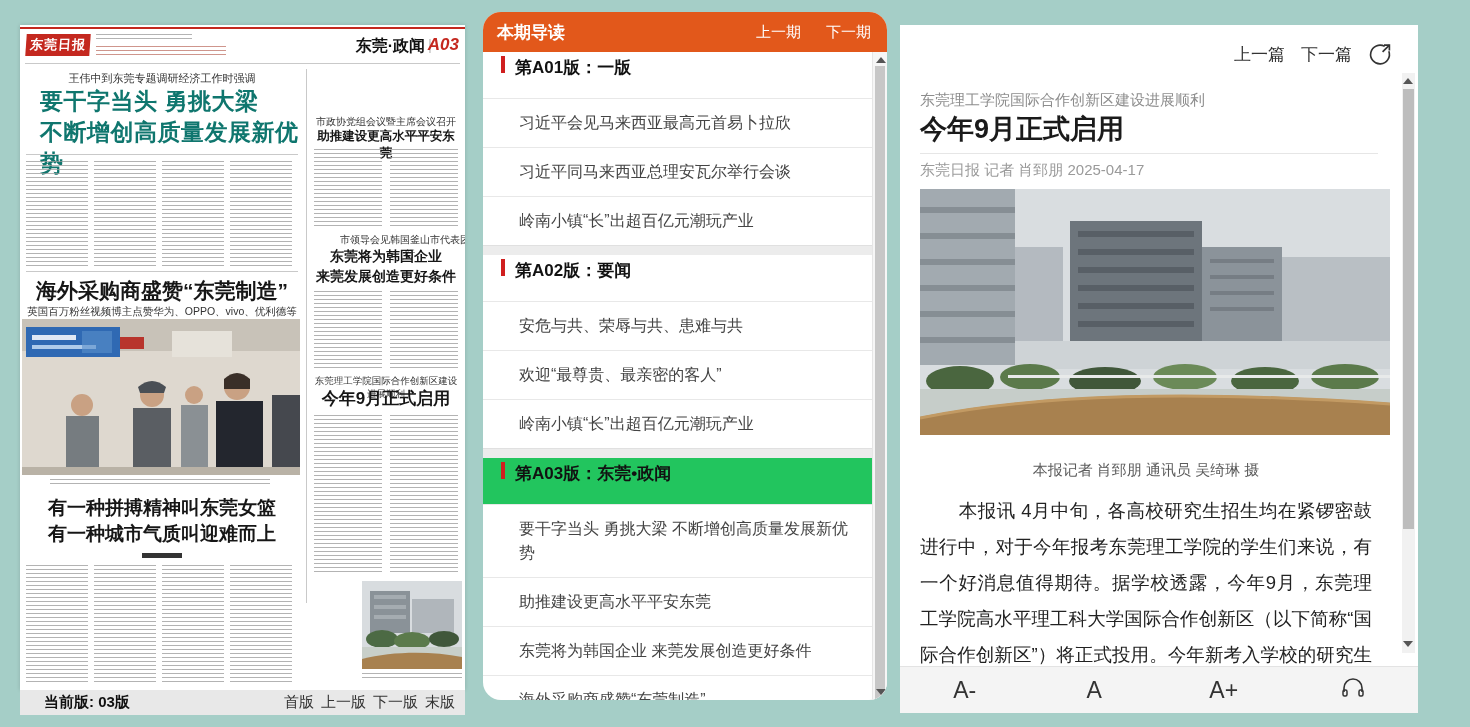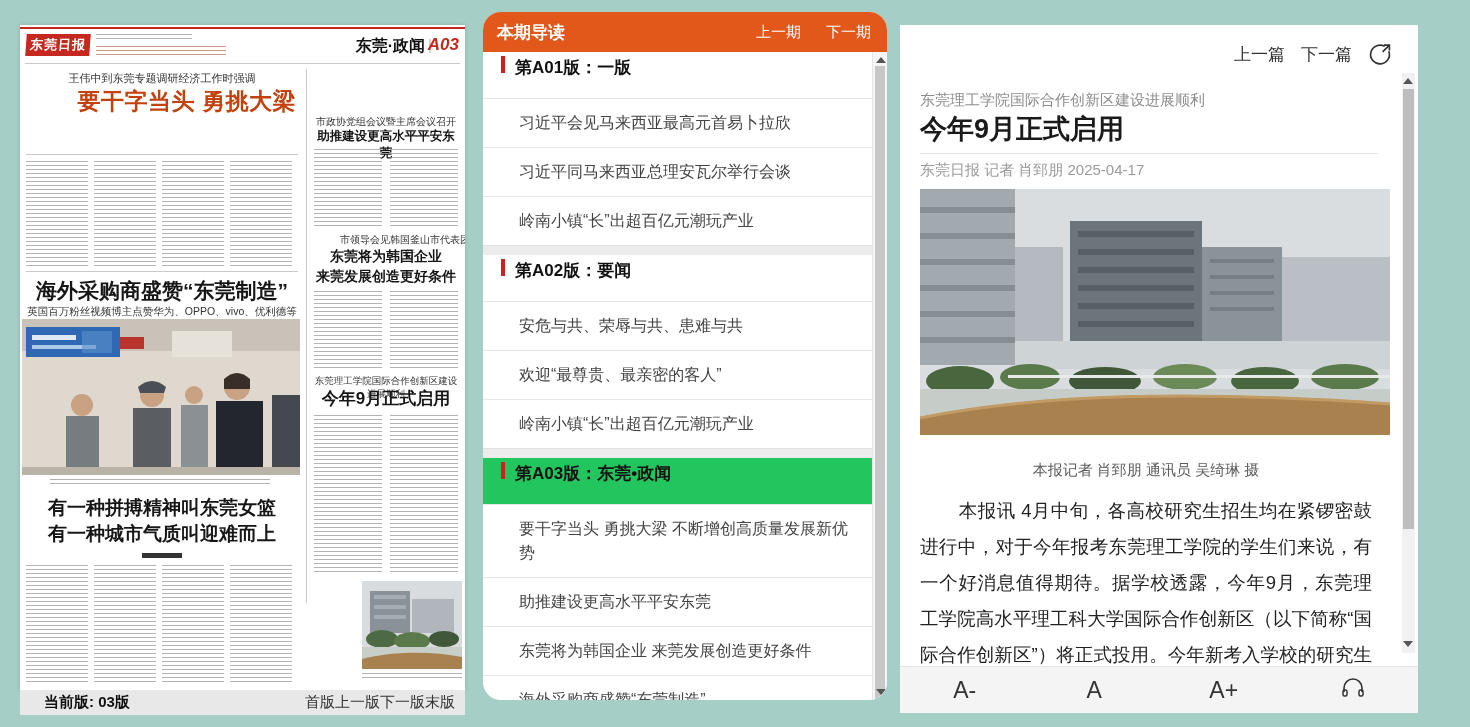--- a/index.html
+++ b/index.html
@@ -22,32 +22,32 @@
   .sim { background:repeating-linear-gradient(#9a9a9a 0 1px, transparent 1px 4px); opacity:.75; }
   .sim-red { background:repeating-linear-gradient(#c98a80 0 1px, transparent 1px 4px); opacity:.9; }
   .np-mast-info1 { position:absolute; left:76px; top:9px; width:96px; height:8px; }
   .np-mast-info2 { position:absolute; left:76px; top:21px; width:130px; height:10px; }
   .np-sec { position:absolute; right:40px; top:11px; font-size:16px; font-weight:bold; color:#111; }
   .np-secsep { position:absolute; right:33px; top:11px; color:#bbb; font-size:15px; }
   .np-pageno { position:absolute; right:6px; top:10px; font-size:17px; font-weight:900; color:#c4281f; font-style:italic; }
   .np-rule { position:absolute; background:#c9c9c9; height:1px; }
   .np-vrule { position:absolute; background:#c9c9c9; width:1px; }
   .np-kicker { position:absolute; text-align:center; color:#333; }
-  .np-h-lead { position:absolute; left:0; width:276px; text-align:right; font-weight:900; color:#c2410c; font-size:23px; line-height:31px; letter-spacing:.5px; }
+  .np-h-lead { position:absolute; left:20px; width:276px; text-align:left; font-weight:900; color:#0f766e; font-size:23px; line-height:31px; letter-spacing:.5px; }
   .np-col { position:absolute; }
   .np-h2 { position:absolute; text-align:center; font-weight:900; color:#161616; }
   svg.photo { position:absolute; display:block; }
   .np-capline { position:absolute; height:6px; }
   .np-minibar { position:absolute; background:#333; height:5px; }
 
   
   #version-bar { position:absolute; left:20px; top:690px; width:445px; height:25px; background:#e8e8e8;
                  display:flex; align-items:center; justify-content:space-between; padding:0 10px 0 24px; }
   #version-bar .cur { font-size:15px; font-weight:bold; color:#111; }
-  #version-bar .links { display:flex; gap:0; }
+  #version-bar .links { display:flex; gap:7px; }
   #version-bar .links span { font-size:15px; color:#333; cursor:pointer; }
 
   
   #toc-panel { left:483px; top:12px; width:404px; height:688px; overflow:hidden;border-radius:18px; }
   .toc-header { height:40px; background:#e2581b; color:#fff; display:flex; align-items:center; justify-content:space-between; padding:0 16px 0 14px; }
   .toc-title { font-size:17px; font-weight:bold; }
   .toc-nav { display:flex; gap:25px; font-size:15px; }
   .toc-nav span { cursor:pointer; }
   .toc-body { position:absolute; left:0; right:15px; top:40px; bottom:0; overflow:hidden; }
   .sec-head { display:flex; align-items:flex-start; min-height:46px; padding:4px 20px 0 18px; font-size:17px; font-weight:bold; color:#111; cursor:pointer; }
@@ -93,20 +93,21 @@
   <div class="np-mast-info1 sim"></div>
   <div class="np-mast-info2 sim-red"></div>
   <div class="np-sec">东莞·政闻</div>
   <div class="np-secsep">|</div>
   <div class="np-pageno">A03</div>
   <div class="np-rule" style="left:5px; top:38px; width:435px;"></div>
 
   <div class="np-kicker" style="left:4px; top:46px; width:276px; font-size:11px;">王伟中到东莞专题调研经济工作时强调</div>
   <div class="np-h-lead" style="top:61px;">
     <div>要干字当头 勇挑大梁</div>
+    <div>不断增创高质量发展新优势</div>
   </div>
   <div class="np-rule" style="left:6px; top:129px; width:272px;"></div>
   <div class="np-col sim" style="left:6px; top:136px; width:62px; height:105px;"></div>
   <div class="np-col sim" style="left:74px; top:136px; width:62px; height:105px;"></div>
   <div class="np-col sim" style="left:142px; top:136px; width:62px; height:105px;"></div>
   <div class="np-col sim" style="left:210px; top:136px; width:62px; height:105px;"></div>
   <div class="np-rule" style="left:6px; top:246px; width:272px;"></div>
 
   <div class="np-h2" style="left:4px; top:252px; width:276px; font-size:21px;">海外采购商盛赞“东莞制造”</div>
   <div class="np-kicker" style="left:4px; top:280px; width:276px; font-size:10.5px;">英国百万粉丝视频博主点赞华为、OPPO、vivo、优利德等</div>

